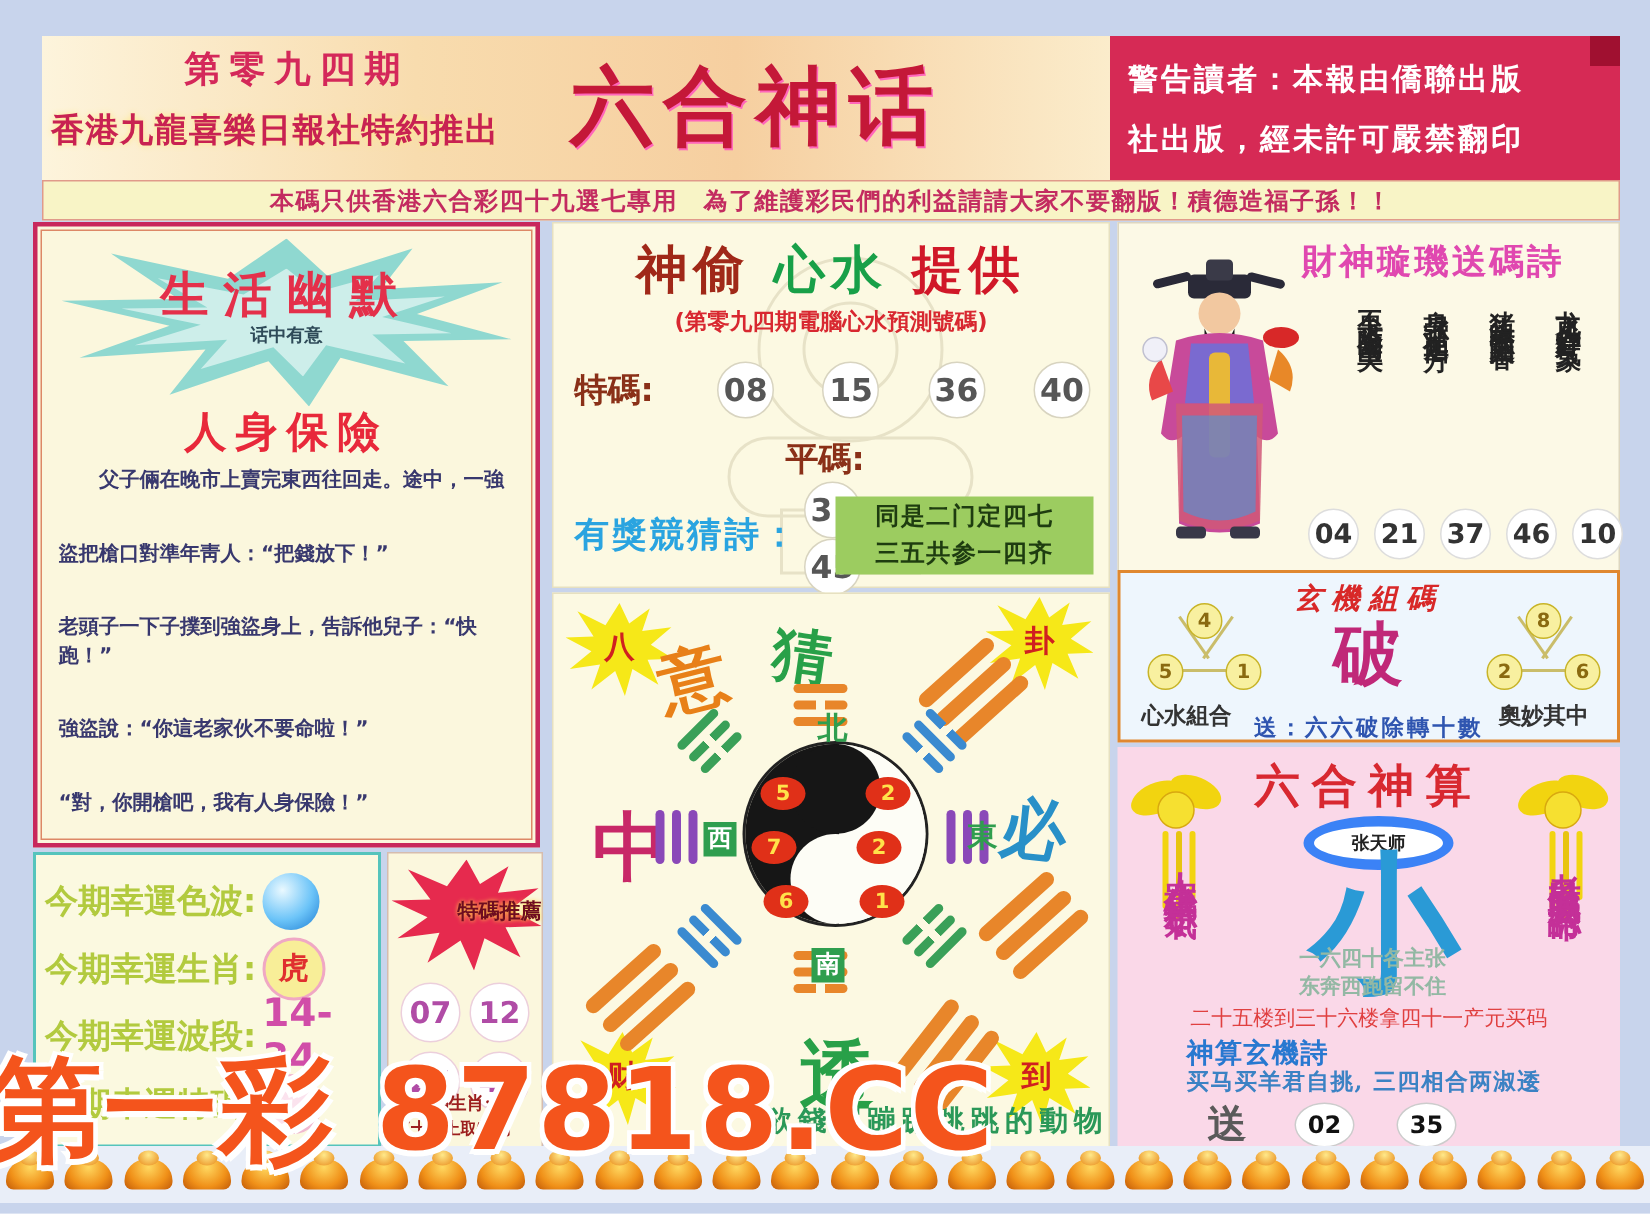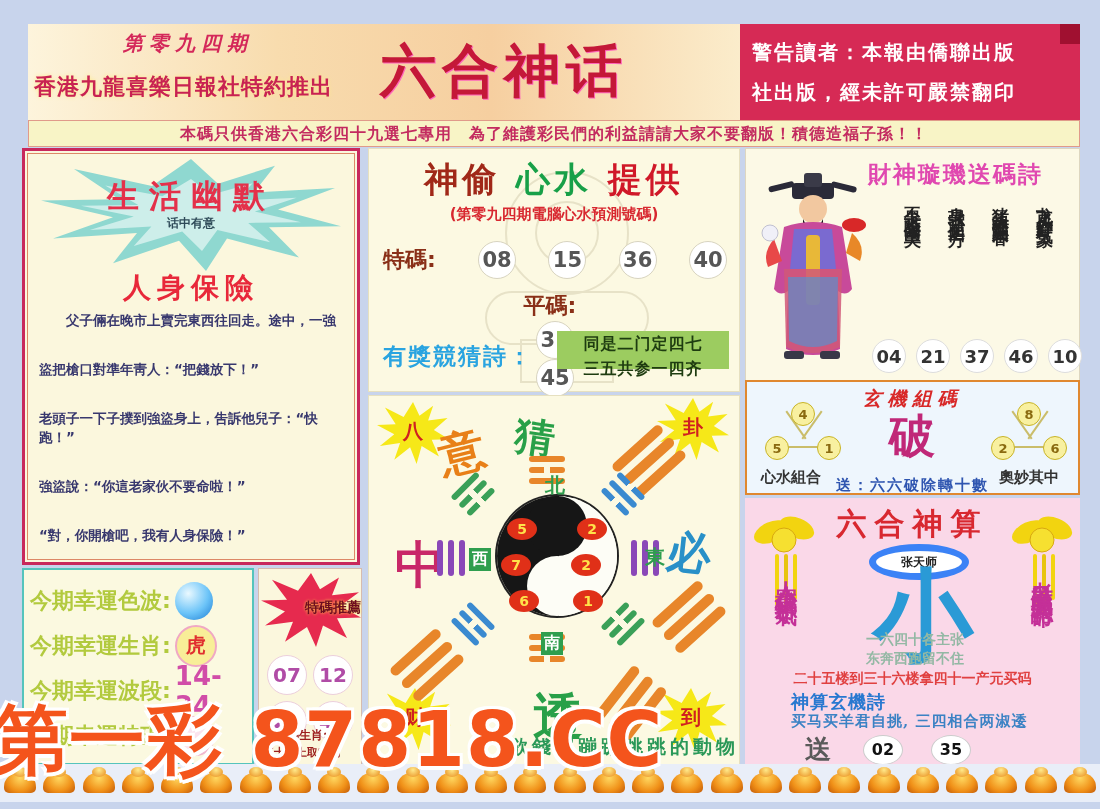--- a/index.html
+++ b/index.html
@@ -3,21 +3,21 @@
 <meta charset="utf-8">
 <style>
   html,body{margin:0;padding:0;}
   body{font-family:"DejaVu Sans",sans-serif;}
   .page{position:relative;width:1100px;height:809px;background:#c8d4ec;overflow:hidden;}
   .panel{position:absolute;box-sizing:border-box;}
 
   
   .header{left:28px;top:24px;width:712px;height:96px;
     background:linear-gradient(90deg,#fdf4dc 0%,#f8dcae 35%,#f6cfa0 65%,#fbeccb 100%);}
-  .issue{position:absolute;left:95px;top:6px;font-size:20px;font-weight:bold;color:#d4285a;letter-spacing:6px;font-style:italic;}
+  .issue{position:absolute;left:95px;top:6px;font-size:24px;font-weight:bold;color:#d4285a;letter-spacing:6px;}
   .publisher{position:absolute;left:6px;top:48px;font-size:22px;font-weight:bold;color:#c82252;
     text-shadow:0 0 4px #ffe98a;letter-spacing:1px;}
   .main-title{position:absolute;left:352px;top:10px;font-size:56px;font-weight:bold;color:#c41838;
     font-family:"DejaVu Serif",serif;letter-spacing:6px;text-shadow:1px 1px 0 #f6b; }
   .warnbox{left:740px;top:24px;width:340px;height:96px;background:#d62a55;color:#fff;
     font-size:20px;font-weight:bold;line-height:40px;padding:8px 12px;letter-spacing:2px;}
   .warnbox .corner{position:absolute;right:0;top:0;width:20px;height:20px;background:#a01030;}
   .banner{left:28px;top:120px;width:1052px;height:27px;background:#f8f4c6;border:1px solid #e09a8a;
     color:#c32b60;font-weight:bold;font-size:16px;text-align:center;line-height:25px;letter-spacing:1px;}
 
@@ -63,21 +63,21 @@
   .pagoda div{border:2px solid #b8ae8c;}
   .st-title{position:absolute;left:0;top:8px;width:100%;text-align:center;font-size:34px;font-weight:bold;
     font-family:"DejaVu Serif",serif;letter-spacing:4px;}
   .st-title .t1{color:#a02818;} .st-title .t2{color:#18a048;} .st-title .t3{color:#d01828;}
   .st-sub{position:absolute;left:0;top:56px;width:100%;text-align:center;font-size:15px;font-weight:bold;color:#d82830;}
   .num-row{position:absolute;display:flex;align-items:center;}
   .num-label{font-size:22px;font-weight:bold;color:#8a3018;margin-right:10px;}
   .num-chip{width:36px;height:36px;border-radius:50%;background:#fff;border:1px solid #d8d4c0;
     color:#565656;font-weight:bold;font-size:21px;display:flex;align-items:center;justify-content:center;}
   .quiz-label{position:absolute;left:14px;top:192px;font-size:23px;font-weight:bold;color:#2aa4e0;letter-spacing:2px;}
-  .quiz-box{position:absolute;left:188px;top:182px;width:172px;height:38px;background:#9ccc60;
+  .quiz-box{position:absolute;left:188px;top:182px;width:172px;height:52px;background:#9ccc60;
     color:#1e3c10;font-size:16px;font-weight:bold;text-align:center;line-height:25px;letter-spacing:1px;}
 
   
   .bagua{left:368px;top:395px;width:372px;height:370px;background:#fcf9e2;border:1px solid #e6e0c0;}
   .ystar{position:absolute;width:72px;height:62px;background:#f6e818;}
   .ystar span{position:absolute;left:0;top:16px;width:100%;text-align:center;font-size:20px;font-weight:bold;color:#d02020;}
   .bigchar{position:absolute;font-weight:bold;font-family:"DejaVu Serif",serif;}
   .yy{position:absolute;left:128px;top:100px;width:120px;height:120px;border-radius:50%;
     background:linear-gradient(90deg,#161616 52%,#fdfdf6 52%);box-shadow:0 0 0 2px #222;}
   .yy::before{content:"";position:absolute;left:25%;top:0;width:50%;height:50%;border-radius:50%;background:#161616;}
@@ -120,21 +120,21 @@
   .shensuan{left:745px;top:498px;width:335px;height:267px;background:#fad8e8;}
   .ss-title{position:absolute;left:0;top:6px;width:100%;text-align:center;font-size:30px;font-weight:bold;
     color:#d82830;letter-spacing:8px;font-family:"DejaVu Serif",serif;}
   .ss-oval{position:absolute;left:124px;top:46px;width:86px;height:22px;border-radius:50%;background:#fff;
     border:7px solid #3b82f6;color:#222;font-size:12px;font-weight:bold;display:flex;align-items:center;justify-content:center;}
   .ss-big{position:absolute;left:128px;top:52px;font-size:100px;font-weight:bold;color:#2a9ad6;font-family:"DejaVu Serif",serif;}
   .ss-vert{position:absolute;top:66px;height:180px;writing-mode:vertical-rl;text-orientation:upright;
     font-size:22px;font-weight:bold;color:#c43098;letter-spacing:4px;}
   .ss-mid{position:absolute;left:70px;top:132px;width:200px;text-align:center;font-size:14px;font-weight:bold;
     color:#93b8a4;line-height:19px;}
-  .ss-red{position:absolute;left:0;top:172px;width:100%;text-align:center;font-size:14px;font-weight:bold;color:#e04040;}
+  .ss-red{position:absolute;left:0;top:172px;width:100%;text-align:center;font-size:14px;font-weight:normal;color:#e04040;}
   .ss-poemtitle{position:absolute;left:46px;top:192px;font-size:18px;font-weight:bold;color:#2878d0;letter-spacing:1px;}
   .ss-poem{position:absolute;left:46px;top:214px;font-size:15px;font-weight:bold;color:#3b82c4;
     font-family:"DejaVu Serif",serif;letter-spacing:1px;}
   .ss-send{position:absolute;left:60px;top:234px;display:flex;align-items:center;gap:28px;}
   .ss-send .song{font-size:26px;font-weight:bold;color:#5a5a5a;letter-spacing:4px;}
   .ss-chip{width:38px;height:28px;border-radius:50%;background:#fff;border:1px solid #ccc;
     color:#111;font-weight:bold;font-size:16px;display:flex;align-items:center;justify-content:center;}
   .tassel{position:absolute;top:8px;width:66px;height:120px;}
 
   

